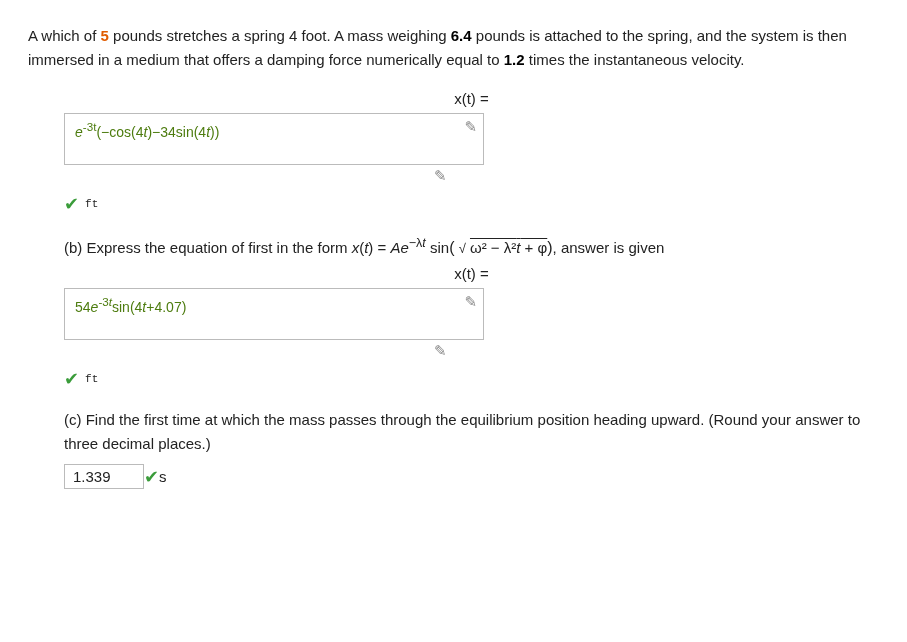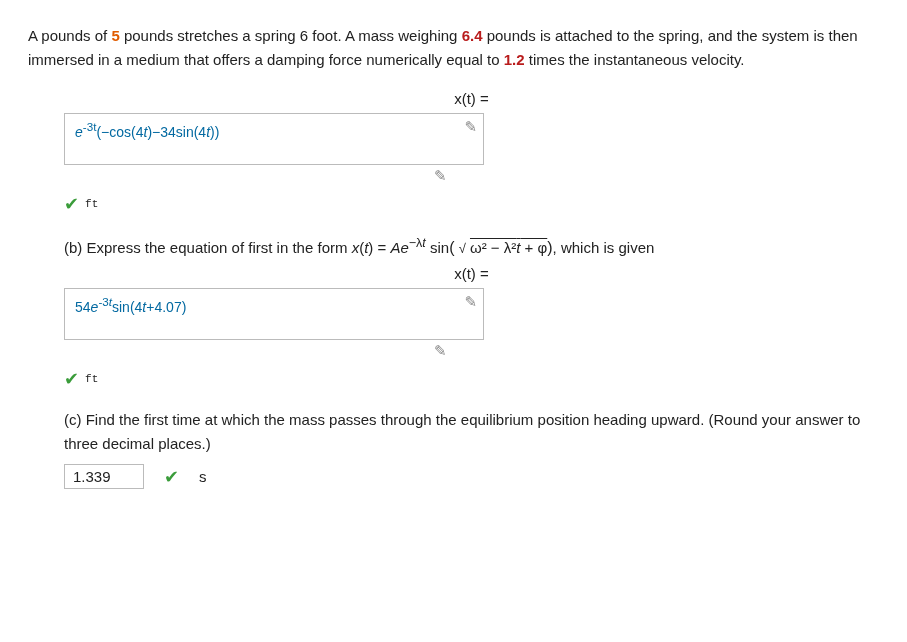--- a/index.html
+++ b/index.html
@@ -10,21 +10,21 @@
       background: #fff;
       padding: 24px 28px;
       width: 907px;
       min-height: 642px;
     }
     .intro-text {
       line-height: 1.6;
       margin-bottom: 18px;
     }
     .highlight-orange { color: #e05c00; font-weight: bold; }
-    .highlight-blue { color: #b91c1c; font-weight: bold; }
+    .highlight-blue { color: #000000; font-weight: bold; }
     .section {
       margin-left: 36px;
       margin-bottom: 18px;
     }
     .section-label {
       line-height: 1.6;
       margin-bottom: 4px;
     }
     .xt-label {
       margin-bottom: 6px;
@@ -34,21 +34,21 @@
       border: 1px solid #bbb;
       width: 420px;
       min-height: 52px;
       position: relative;
       margin-bottom: 0;
       background: #fff;
     }
     .input-area-inner {
       padding: 6px 10px 4px 10px;
       font-size: 14px;
-      color: #0369a1;
+      color: #4d7c0f;
       min-height: 28px;
     }
     .pencil-icon-top {
       position: absolute;
       top: 4px;
       right: 6px;
       color: #888;
       font-size: 15px;
     }
     .pencil-icon-bottom {
@@ -81,29 +81,29 @@
       display: inline-flex;
       align-items: center;
       padding: 3px 8px;
       min-width: 80px;
       font-size: 15px;
       background: #fff;
     }
     .part-c-row {
       display: flex;
       align-items: center;
-      gap: 20px;
+      gap: 0;
       margin-top: 8px;
     }
   </style>
 </head>
 <body>
 
 <p class="intro-text">
-  <span>A pounds of </span><span class="highlight-orange">5</span><span> pounds stretches a spring 6 foot. A mass weighing </span><span class="highlight-blue">6.4</span><span> pounds is attached to the spring, and the system is then immersed in a medium that offers a damping force numerically equal to </span><span class="highlight-blue">1.2</span><span> times the instantaneous velocity.</span>
+  <span>A which of </span><span class="highlight-orange">5</span><span> pounds stretches a spring 4 foot. A mass weighing </span><span class="highlight-blue">6.4</span><span> pounds is attached to the spring, and the system is then immersed in a medium that offers a damping force numerically equal to </span><span class="highlight-blue">1.2</span><span> times the instantaneous velocity.</span>
 </p>
 
 <div class="section">
   <div class="xt-label">x(t) =</div>
   <div class="input-area">
     <span class="pencil-icon-top">✎</span>
     <div class="input-area-inner">
       <span>
         <i>e</i><sup>-3t</sup>(−cos(4<i>t</i>)−34sin(4<i>t</i>))
       </span>
@@ -111,21 +111,21 @@
   </div>
   <span class="pencil-icon-bottom">✎</span>
   <div class="check-ft-row">
     <span class="check-icon">✔</span>
     <span class="ft-label">ft</span>
   </div>
 </div>
 
 <div class="section" style="margin-top:10px;">
   <div class="part-b-text">
-    <span>(b) Express the equation of first in the form </span><span><i>x</i>(<i>t</i>) = <i>Ae</i><sup>−λ<i>t</i></sup> sin<span style="font-size:16px">(</span> <span style="font-size:13px">√</span> <span style="position:relative;display:inline-block;"><span style="text-decoration:overline">ω² − λ²<i>t</i> + φ</span></span><span style="font-size:16px">)</span>,</span><span> which is given</span>
+    <span>(b) Express the equation of first in the form </span><span><i>x</i>(<i>t</i>) = <i>Ae</i><sup>−λ<i>t</i></sup> sin<span style="font-size:16px">(</span> <span style="font-size:13px">√</span> <span style="position:relative;display:inline-block;"><span style="text-decoration:overline">ω² − λ²<i>t</i> + φ</span></span><span style="font-size:16px">)</span>,</span><span> answer is given</span>
   </div>
   <div class="xt-label">x(t) =</div>
   <div class="input-area">
     <span class="pencil-icon-top">✎</span>
     <div class="input-area-inner">
       <span>
         54<i>e</i><sup>-3<i>t</i></sup>sin(4<i>t</i>+4.07)
       </span>
     </div>
   </div>

